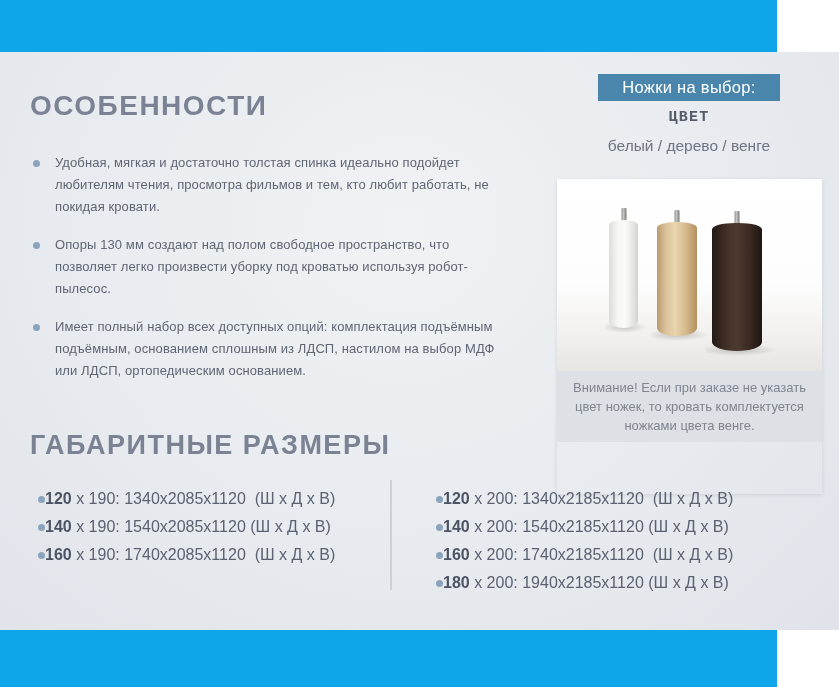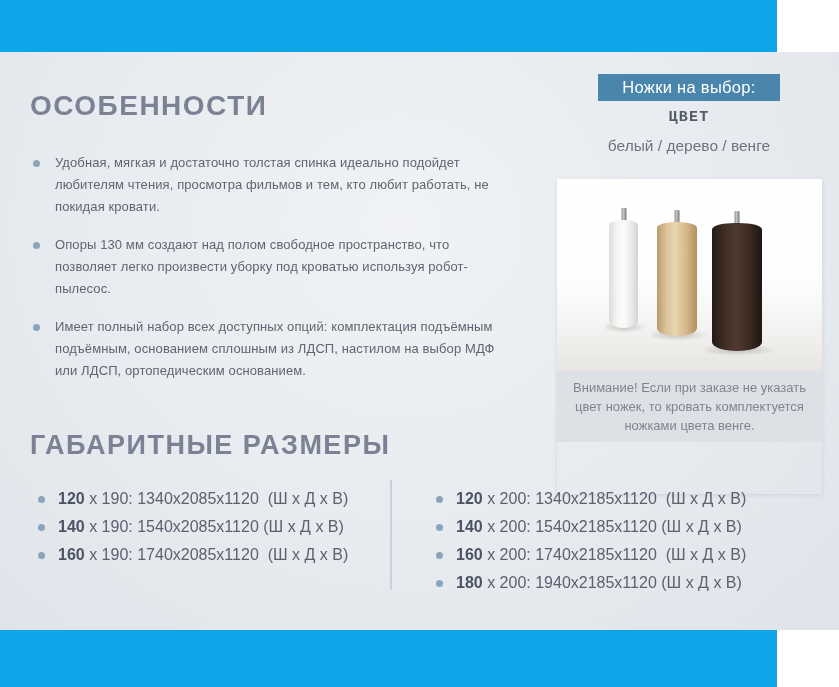--- a/index.html
+++ b/index.html
@@ -18,21 +18,21 @@
   .feature-item { display:flex; gap:15px; margin-bottom:16px; }
   .feature-item p { width:460px; font-size:13px; line-height:22px; color:#5f6673; letter-spacing:0.1px; }
   .bullet { flex:none; width:7px; height:7px; border-radius:50%; background:#8ba4bc; margin-top:8px; }
 
   .dims-title { position:absolute; left:30px; top:378px; font-size:27px; font-weight:700;
     color:#7b8294; letter-spacing:1.5px; }
 
   .size-col { position:absolute; top:433px; list-style:none; }
   .size-col.left  { left:38px; }
   .size-col.right { left:436px; }
-  .size-row { display:flex; align-items:center; gap:13px; height:28px;
+  .size-row { display:flex; align-items:center; height:28px;
     font-size:16px; color:#5a6170; }
   .size-row .bullet { margin-top:0; width:7px; height:7px; }
   .size-bold { font-weight:700; color:#4c5364; }
   .size-rest { white-space:pre-wrap; }
   .col-divider { position:absolute; left:390px; top:428px; width:2px; height:110px;
     background:#ccd1d9; }
 
   
   .badge { position:absolute; left:598px; top:22px; width:182px; height:27px;
     background:#4a86ab; color:#ffffff; font-size:16.5px;

